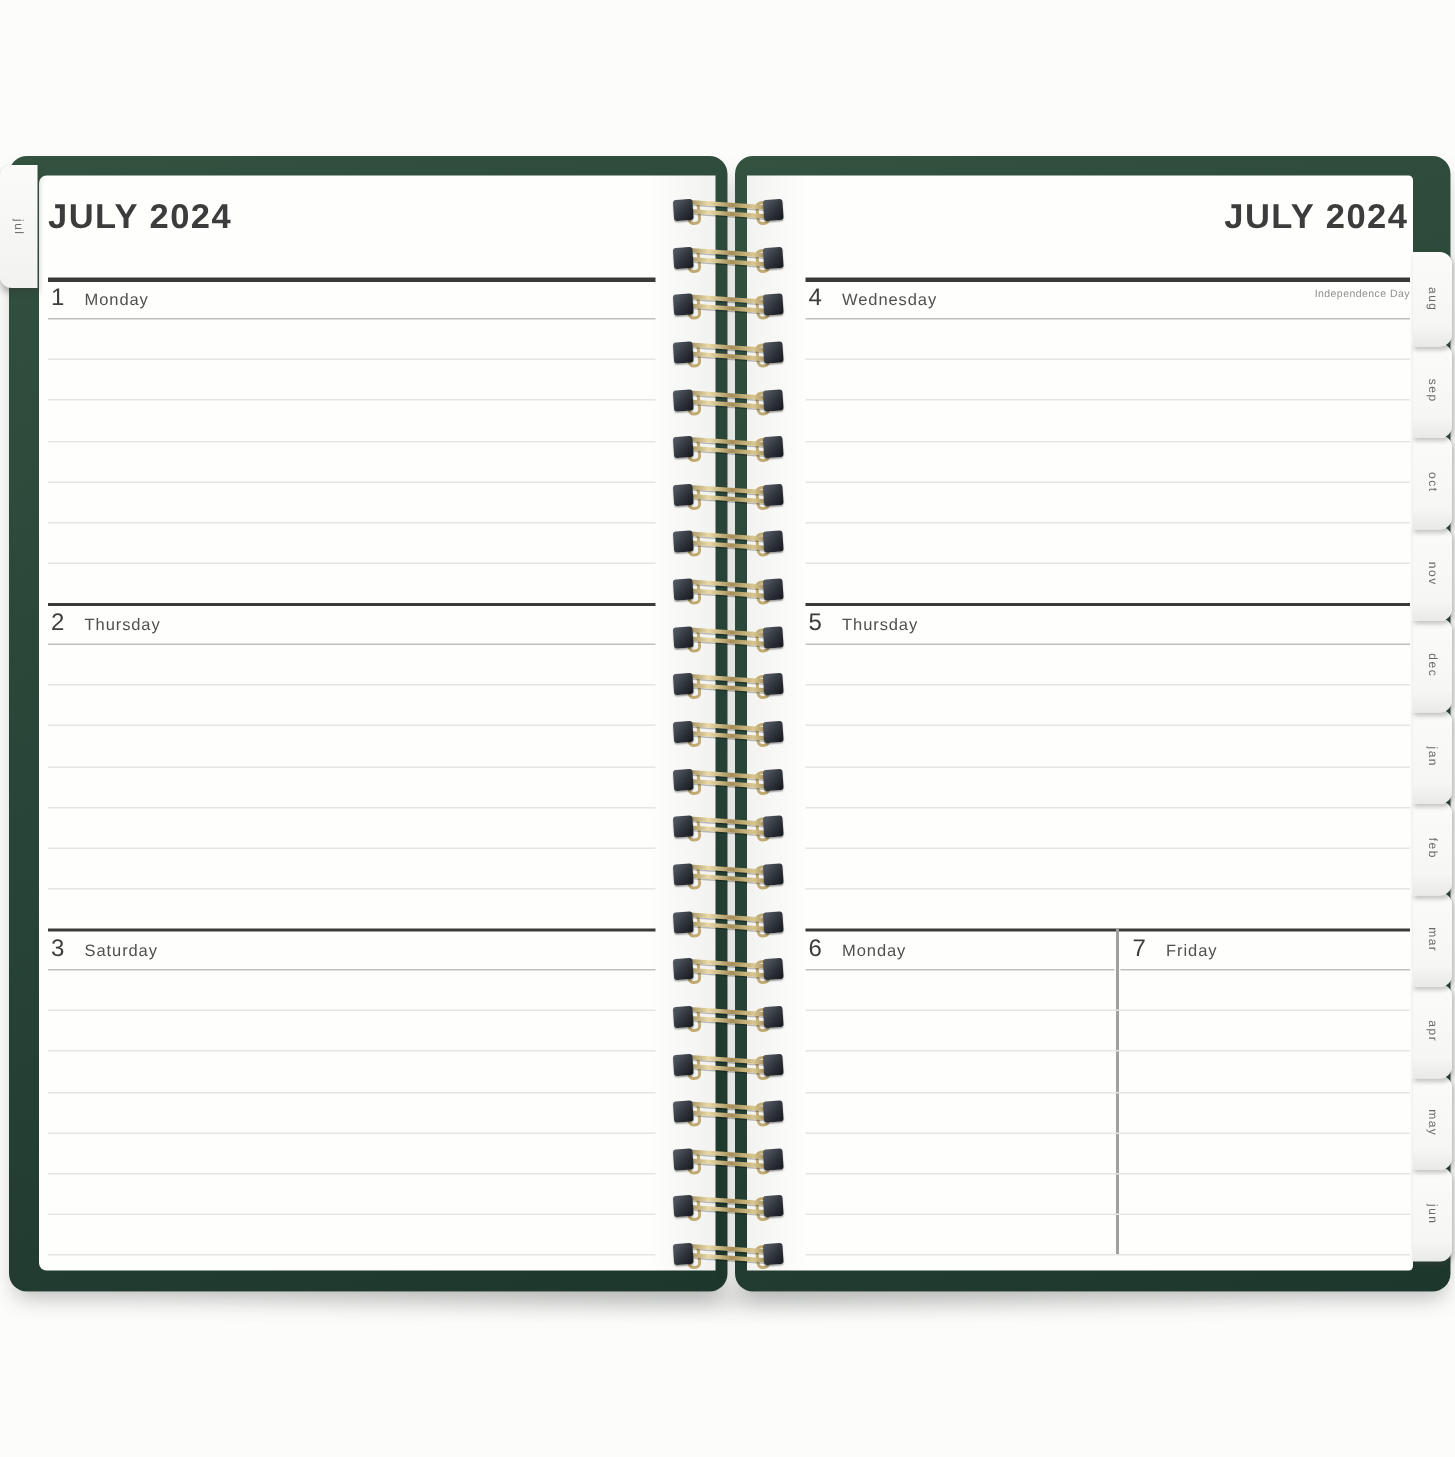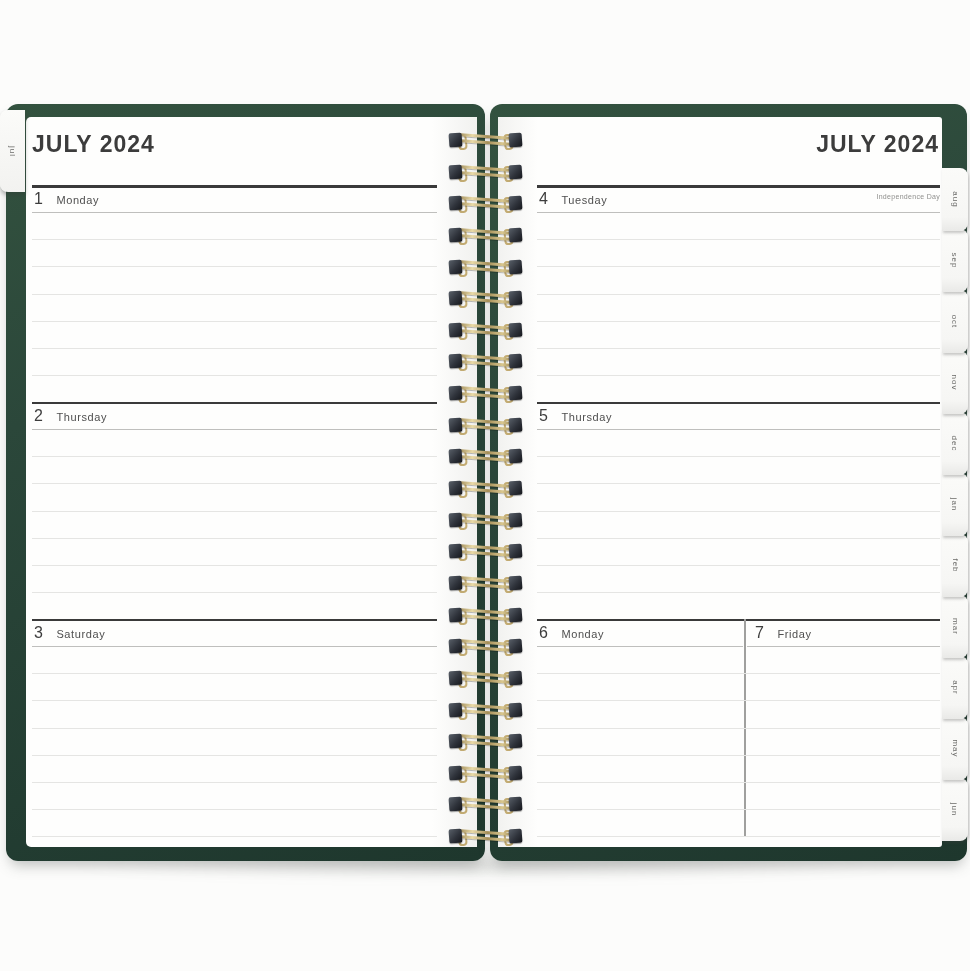--- a/index.html
+++ b/index.html
@@ -162,21 +162,21 @@
   </div>
 
   <div class="page page-right">
     <div class="content">
       <div class="page-title tr">JULY 2024</div>
       <div id="right-sections">
           <div class="section" style="top: 68px; height: 217px;">
             <div class="topline" style="height: 3px;"></div>
             <div class="heading">
               <span class="day-num">4</span>
-              <span class="day-name">Tuesday</span>
+              <span class="day-name">Wednesday</span>
               <span class="holiday">Independence Day</span>
             </div>
             <div class="rule head" style="top: 27px;"></div>
             <div class="rule" style="top: 54px;"></div>
             <div class="rule" style="top: 81px;"></div>
             <div class="rule" style="top: 109px;"></div>
             <div class="rule" style="top: 136px;"></div>
             <div class="rule" style="top: 163px;"></div>
             <div class="rule" style="top: 190px;"></div>
           </div>

